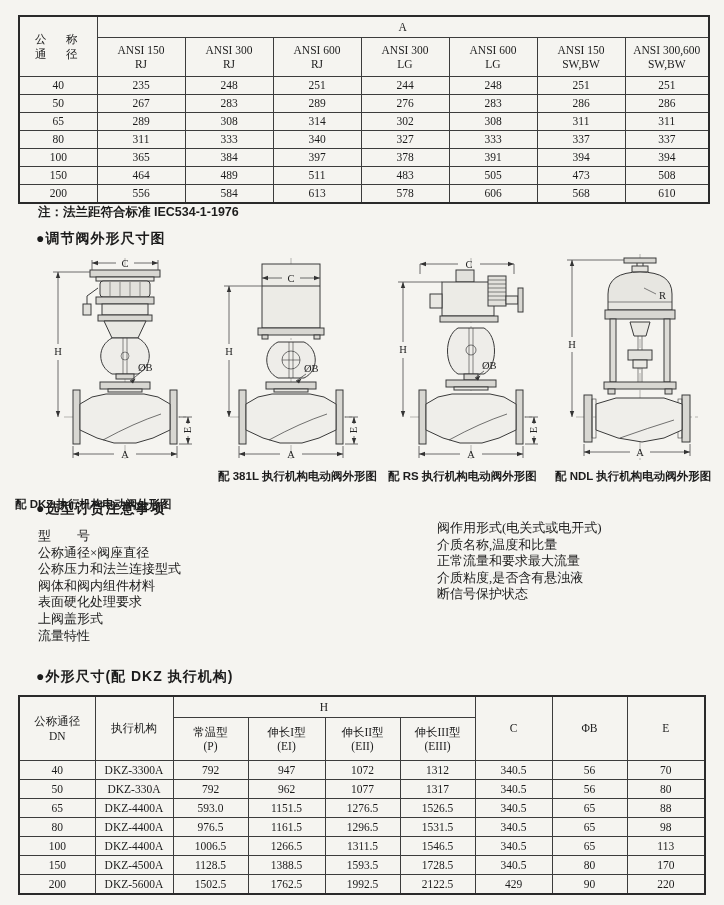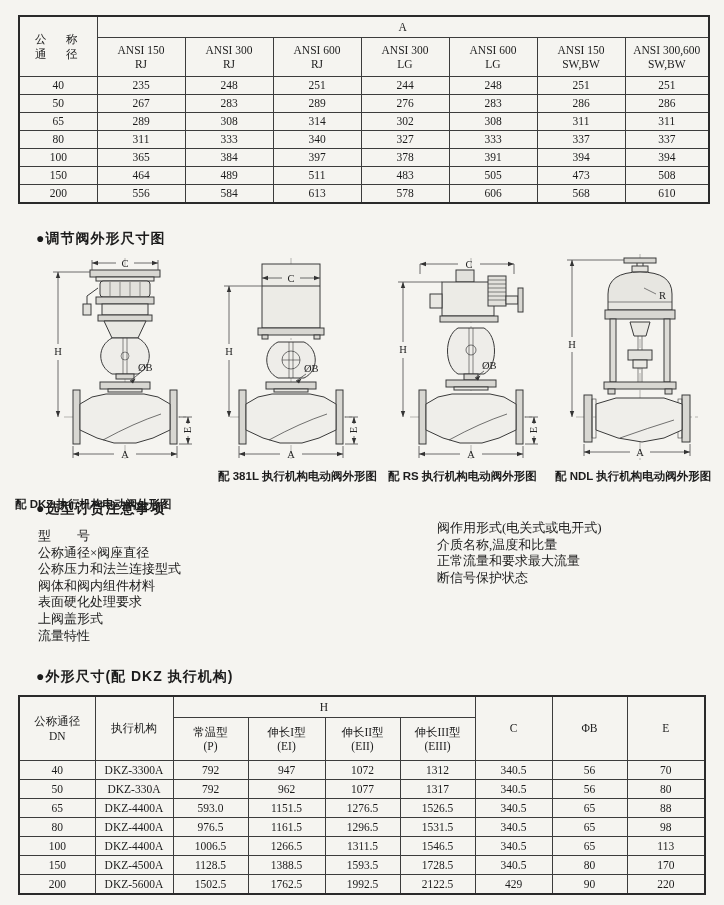--- a/index.html
+++ b/index.html
@@ -159,20 +159,21 @@
           <td>584</td>
           <td>613</td>
           <td>578</td>
           <td>606</td>
           <td>568</td>
           <td>610</td>
         </tr>
       </tbody>
   </table>
 
+  <div class="note">注：法兰距符合标准 IEC534-1-1976</div>
 
   <div class="sec sec1">●调节阀外形尺寸图</div>
 
   <svg class="dia d1" width="160" height="212" viewBox="0 0 160 212">
     <g>
       <line class="cl" x1="85" y1="4" x2="85" y2="208"></line>
       <line class="cl" x1="24" y1="163" x2="146" y2="163"></line>
     </g>
     <g class="mech">
       <rect x="50" y="16" width="70" height="7" fill="#d8d7d2"></rect>
@@ -431,20 +432,21 @@
       <div>公称压力和法兰连接型式</div>
       <div>阀体和阀内组件材料</div>
       <div>表面硬化处理要求</div>
       <div>上阀盖形式</div>
       <div>流量特性</div>
     </div>
   <div class="notes-col notes-right">
       <div>阀作用形式(电关式或电开式)</div>
       <div>介质名称,温度和比量</div>
       <div>正常流量和要求最大流量</div>
+      <div>介质粘度,是否含有悬浊液</div>
       <div>断信号保护状态</div>
     </div>
 
   <div class="sec sec3">●外形尺寸(配 DKZ 执行机构)</div>
 
   <table class="t2">
     <colgroup>
       <col style="width:76px">
         <col style="width:78px">
         <col style="width:75px">

